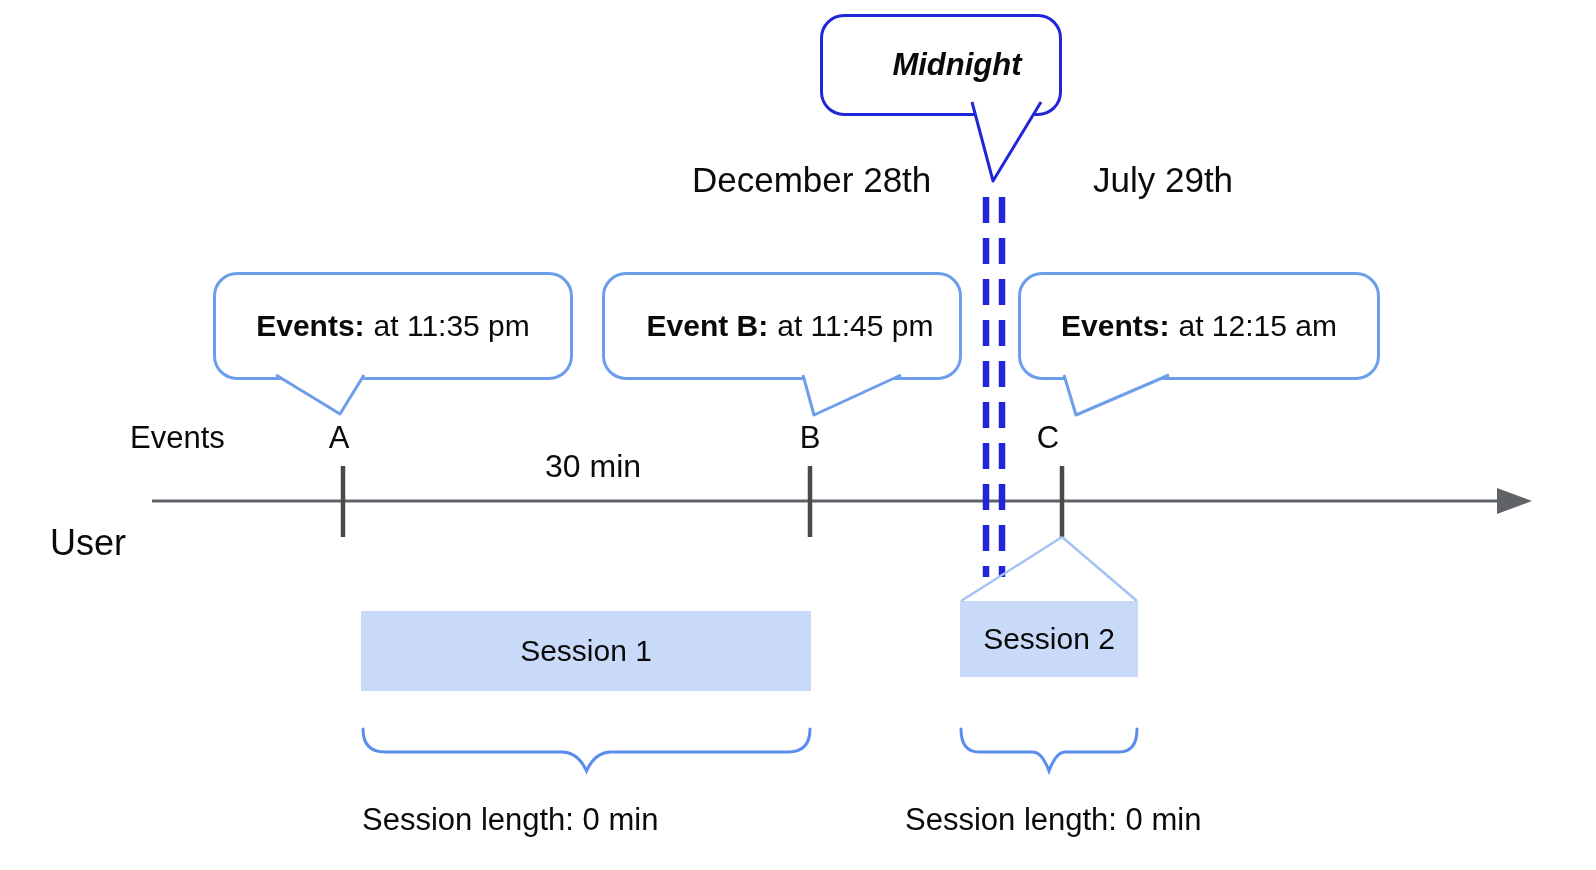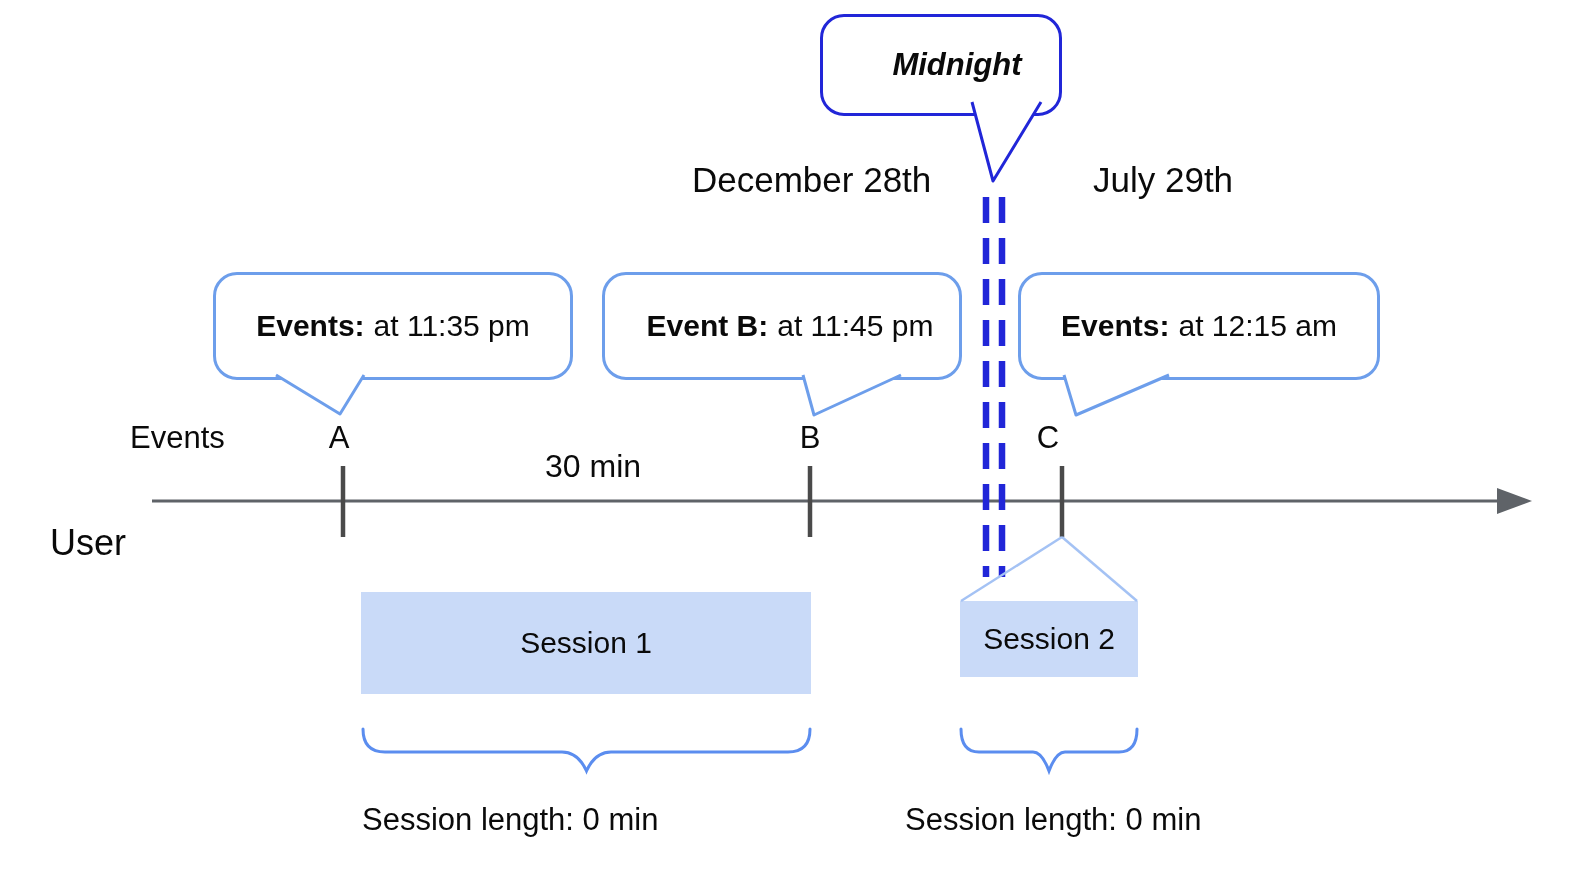--- a/index.html
+++ b/index.html
@@ -29,21 +29,21 @@
   .user-lbl{left:50px;top:482px;font-size:36px;margin-top:40px;}
   .interval-lbl{left:545px;top:448px;font-size:32px;}
   .tick-lbl{font-size:31px;top:420px;transform:translateX(-50%);}
   .length-lbl{font-size:31px;top:802px;}
   
   .session-box{
     position:absolute;background:var(--session-fill,#c9daf8);
     display:flex;align-items:center;justify-content:center;
     font-size:30px;z-index:1;
   }
-  #session1{left:361px;top:592px;width:450px;height:102px;}
+  #session1{left:361px;top:611px;width:450px;height:80px;}
   #session2{left:960px;top:601px;width:178px;height:76px;}
   
   svg.linework{position:absolute;left:0;top:0;z-index:2;pointer-events:none;}
   .axis-line{stroke:var(--axis-gray,#5f6368);stroke-width:3;fill:none;}
   .axis-head{fill:var(--axis-gray,#5f6368);stroke:none;}
   .tick{stroke:var(--tick-gray,#4a4a4a);stroke-width:4.5;fill:none;}
   .dash-line{stroke:var(--dark-blue,#2126d8);stroke-width:6.5;stroke-dasharray:26 15;fill:none;}
   .pointer{fill:#ffffff;stroke:var(--bubble-blue,#6d9eeb);stroke-width:3;stroke-linejoin:round;}
   .pointer.dark{stroke:var(--dark-blue,#2126d8);}
   .funnel{stroke:var(--funnel-blue,#a4c2f4);stroke-width:2.5;fill:none;}

